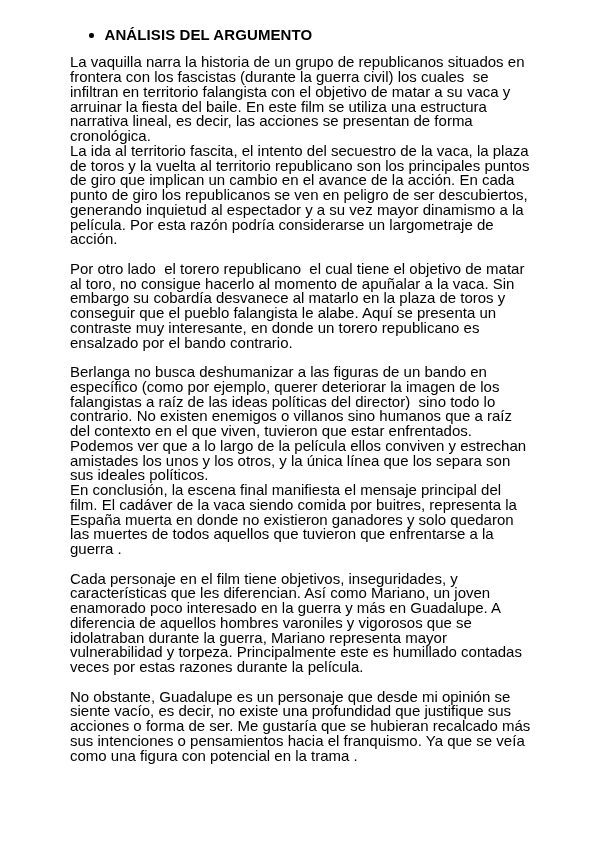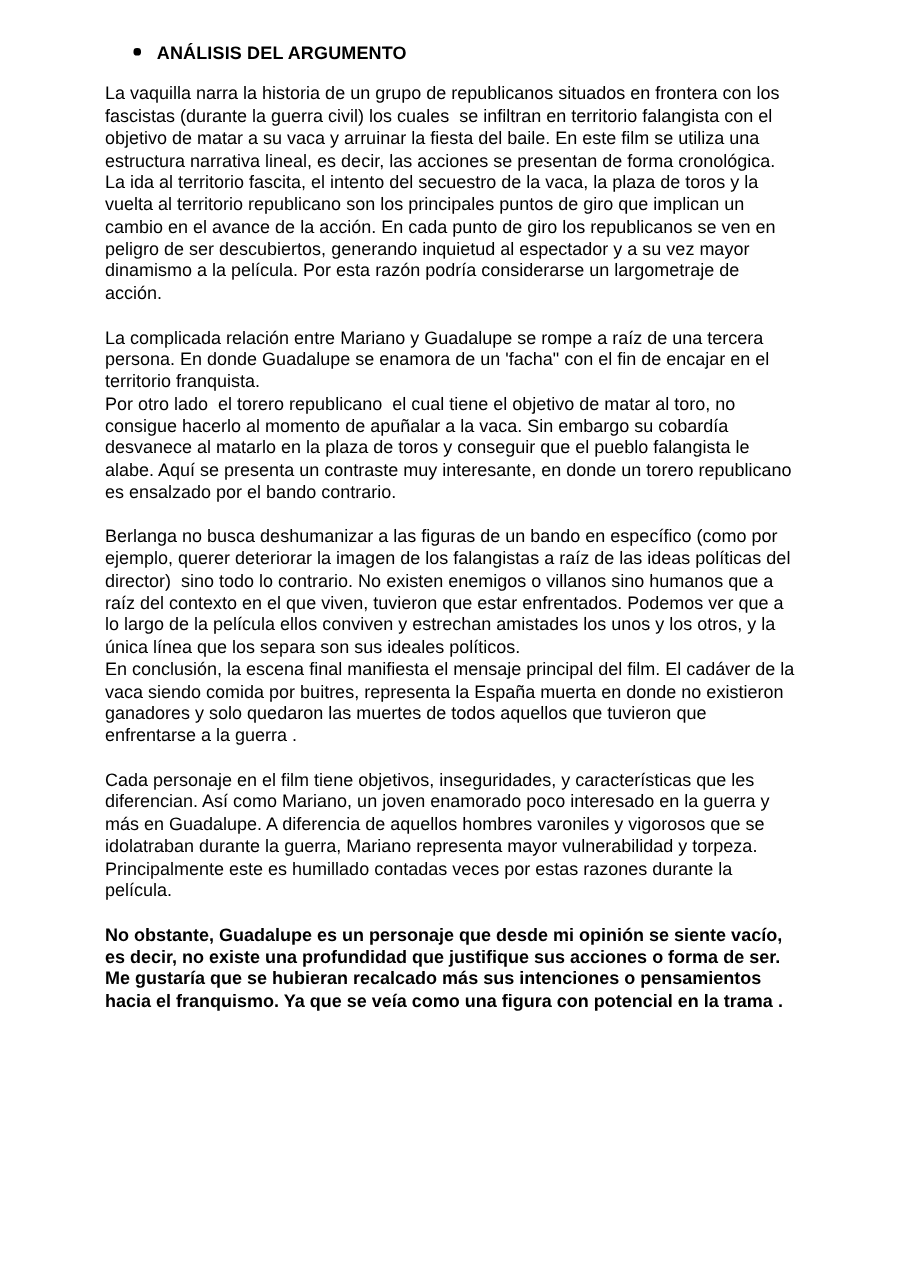--- a/index.html
+++ b/index.html
@@ -15,21 +15,21 @@
     height: 848px;
     background: #ffffff;
     overflow: hidden;
   }
   .content {
     position: absolute;
     left: 70px;
     top: 28px;
     width: 462px;
     font-family: "Liberation Sans", "DejaVu Sans", sans-serif;
-    font-size: 12px;
+    font-size: 15px;
     line-height: 14.75px;
     color: #000000;
     text-align: left;
   }
   .heading-row {
     font-weight: bold;
     padding-left: 19px;
     margin: 0 0 12.5px 0;
   }
   .bullet {
@@ -43,21 +43,20 @@
   }
   .heading-text {
     white-space: pre-wrap;
     letter-spacing: 0.1px;
   }
   .block {
     margin: 0 0 14.75px 0;
   }
   .doc-section:last-child .block:last-child {
     margin-bottom: 16px;
-    font-weight: bold;
   }
   .para {
     margin: 0;
     white-space: pre-wrap;
   }
 </style>
 </head>
 <body>
 
 <div class="page">
@@ -65,21 +64,20 @@
 
     <section class="doc-section">
       <div class="heading-row">
         <span class="bullet"></span><span class="heading-text">ANÁLISIS DEL ARGUMENTO</span>
       </div>
       <div class="block">
         <p class="para">La vaquilla narra la historia de un grupo de republicanos situados en frontera con los fascistas (durante la guerra civil) los cuales  se infiltran en territorio falangista con el objetivo de matar a su vaca y arruinar la fiesta del baile. En este film se utiliza una estructura narrativa lineal, es decir, las acciones se presentan de forma cronológica.</p>
         <p class="para">La ida al territorio fascita, el intento del secuestro de la vaca, la plaza de toros y la vuelta al territorio republicano son los principales puntos de giro que implican un cambio en el avance de la acción. En cada punto de giro los republicanos se ven en peligro de ser descubiertos, generando inquietud al espectador y a su vez mayor dinamismo a la película. Por esta razón podría considerarse un largometraje de acción.</p>
       </div>
       <div class="block">
-        <p class="para">La complicada relación entre Mariano y Guadalupe se rompe a raíz de una tercera persona. En donde Guadalupe se enamora de un 'facha" con el fin de encajar en el territorio franquista.</p>
         <p class="para">Por otro lado  el torero republicano  el cual tiene el objetivo de matar al toro, no consigue hacerlo al momento de apuñalar a la vaca. Sin embargo su cobardía desvanece al matarlo en la plaza de toros y conseguir que el pueblo falangista le alabe. Aquí se presenta un contraste muy interesante, en donde un torero republicano es ensalzado por el bando contrario.</p>
       </div>
       <div class="block">
         <p class="para">Berlanga no busca deshumanizar a las figuras de un bando en específico (como por ejemplo, querer deteriorar la imagen de los falangistas a raíz de las ideas políticas del director)  sino todo lo contrario. No existen enemigos o villanos sino humanos que a raíz del contexto en el que viven, tuvieron que estar enfrentados. Podemos ver que a lo largo de la película ellos conviven y estrechan amistades los unos y los otros, y la única línea que los separa son sus ideales políticos.</p>
         <p class="para">En conclusión, la escena final manifiesta el mensaje principal del film. El cadáver de la vaca siendo comida por buitres, representa la España muerta en donde no existieron ganadores y solo quedaron las muertes de todos aquellos que tuvieron que enfrentarse a la guerra .</p>
       </div>
     </section>
 
     <section class="doc-section">
       <div class="block">

